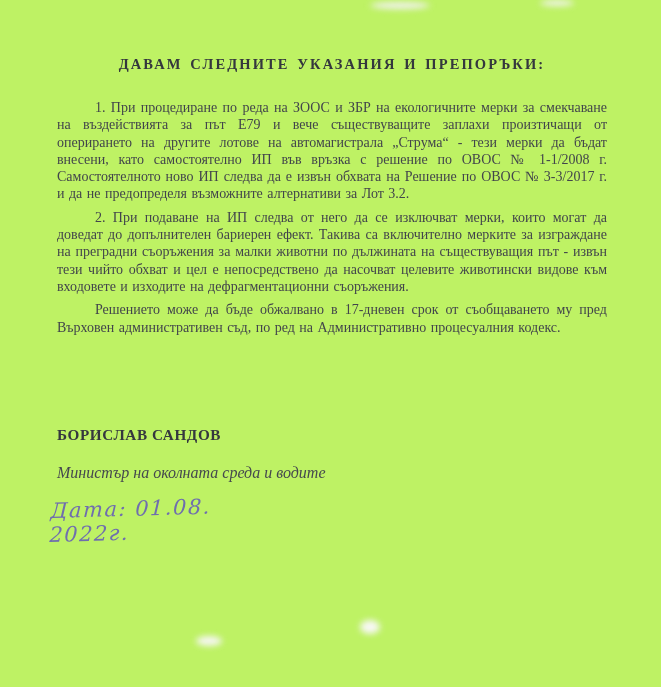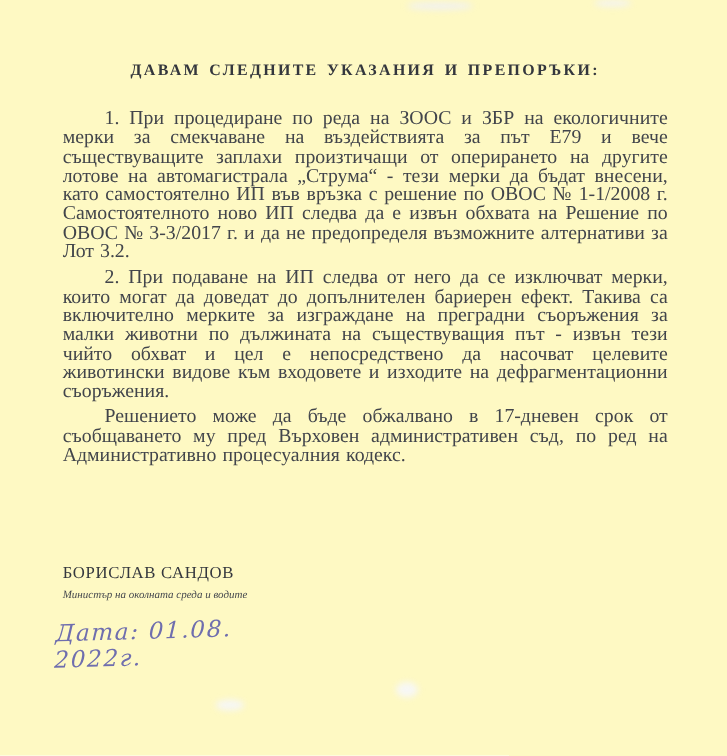--- a/index.html
+++ b/index.html
@@ -1,20 +1,20 @@
 <!DOCTYPE html>
 <html><head>
 <meta charset="utf-8">
 <style>
   html, body { margin: 0; padding: 0; background: #ffffff; }
   .page {
     position: relative;
     width: 661px;
     height: 687px;
-    background: #fef9c3;
+    background: #bef264;
     overflow: hidden;
     font-family: "Liberation Serif", serif;
     color: #42454b;
   }
   
   .smudge { position: absolute; border-radius: 50%; filter: blur(3px); pointer-events: none; }
   .smudge-1 { left: 370px; top: 2px; width: 60px; height: 7px; background: #f1f1ef; }
   .smudge-2 { left: 540px; top: 0px; width: 34px; height: 6px; background: #f3f3f1; }
   .smudge-3 { left: 196px; top: 636px; width: 26px; height: 10px; background: #f6f6f4; }
   .smudge-4 { left: 360px; top: 620px; width: 20px; height: 14px; background: #f7f7f5; }
@@ -29,38 +29,38 @@
     margin: 0 0 26px 0;
     text-align: center;
     font-size: 14.5px;
     font-weight: bold;
     letter-spacing: 2.1px;
     color: #34373d;
     word-spacing: 2px;
   }
   .body-par {
     margin: 0 0 6px 0;
-    font-size: 18px;
+    font-size: 14px;
     line-height: 17.3px;
     text-align: justify;
     text-indent: 38px;
     word-spacing: 1px;
   }
   .signature-block {
     margin-top: 90px;
   }
   .signatory-name {
     font-size: 15.2px;
-    font-weight: normal;
+    font-weight: bold;
     letter-spacing: 0.6px;
     color: #35383e;
   }
   .signatory-title {
-    margin-top: 6px;
-    font-size: 10px;
+    margin-top: 20px;
+    font-size: 16px;
     font-style: italic;
     color: #45484e;
   }
   .handwritten-date {
     margin-top: 17px;
     margin-left: -7px;
     font-family: "DejaVu Serif", serif;
     font-style: italic;
     font-size: 21px;
     letter-spacing: 1.5px;

